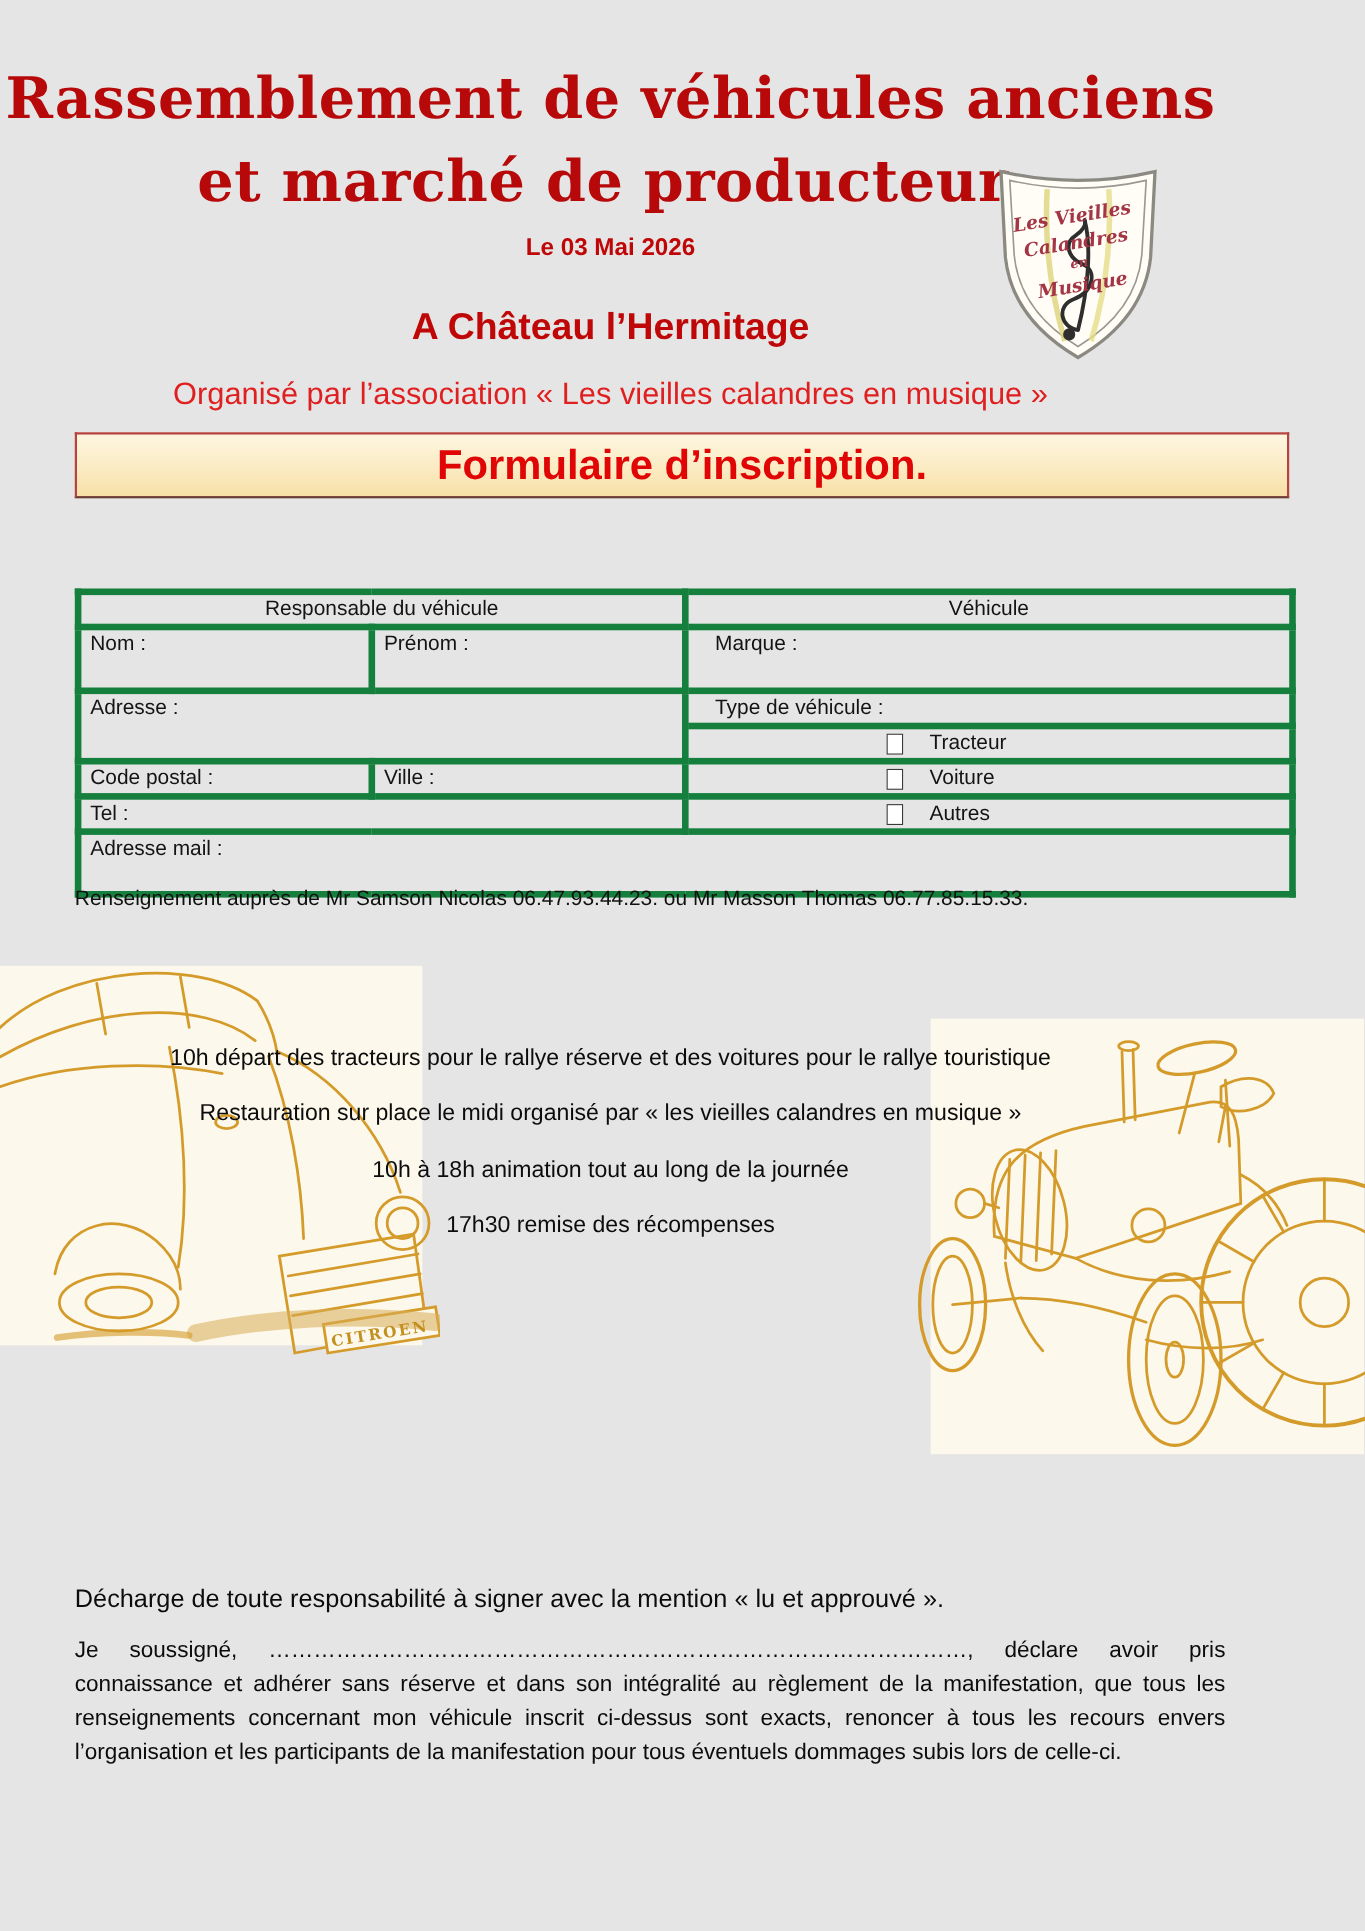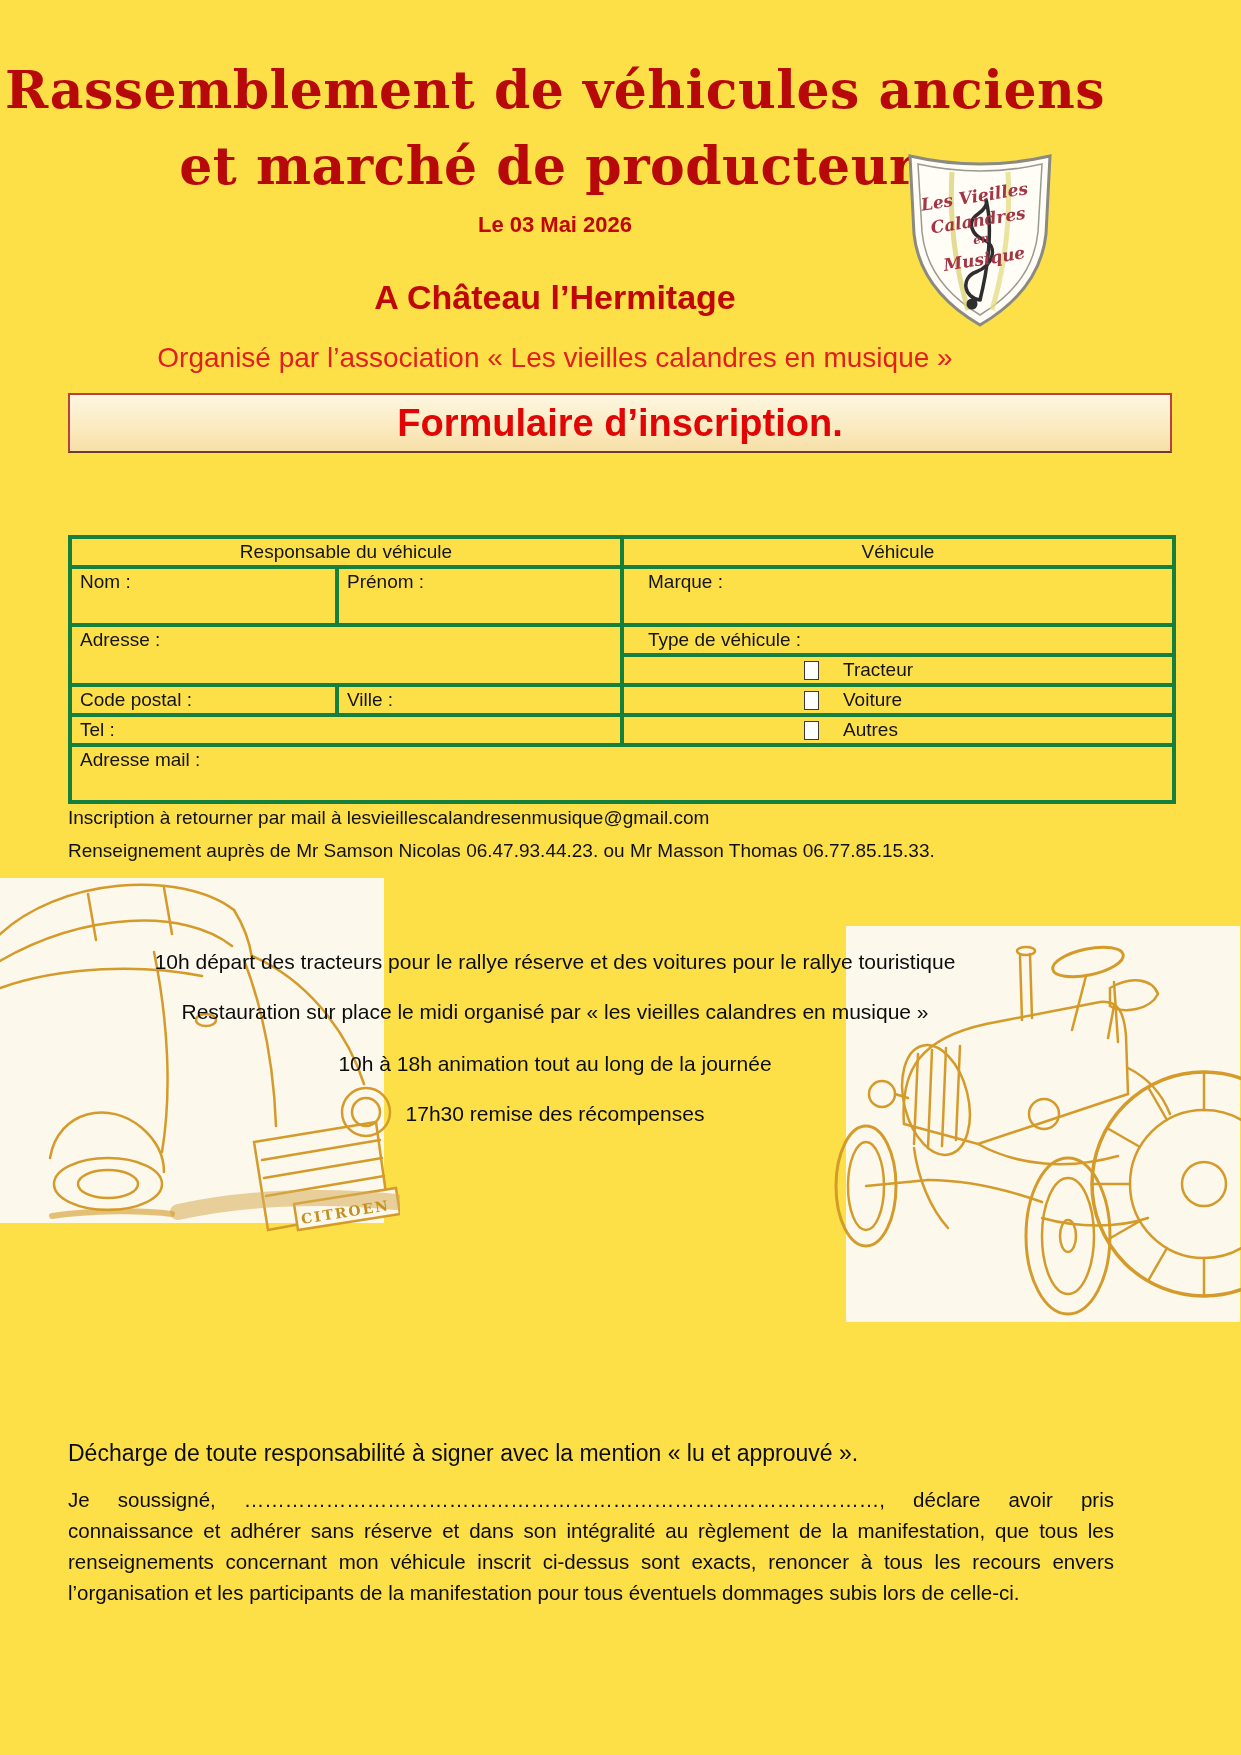--- a/index.html
+++ b/index.html
@@ -1,32 +1,32 @@
 <!DOCTYPE html>
 <html><head>
 <meta charset="utf-8">
 <style>
   html,body{margin:0;padding:0;background:#fff;}
-  .page{position:relative;width:1241px;height:1755px;background:#fde047;
+  .page{position:relative;width:1241px;height:1755px;background:#e5e5e5;
         font-family:"Liberation Sans",sans-serif;overflow:hidden;color:#111;}
   
   .cwrap{position:absolute;left:0;width:1110px;text-align:center;}
   .title-block{top:52px;font-family:"DejaVu Serif",serif;font-weight:bold;
                font-size:52px;line-height:76px;color:#b70909;letter-spacing:.5px;}
   .date-line{top:212px;font-size:22px;font-weight:bold;color:#c00707;}
   .place-line{top:278px;font-size:34px;font-weight:bold;color:#c00707;}
   .organizer-line{top:342px;font-size:28px;color:#e02020;}
   .banner{position:absolute;left:68px;top:393px;width:1100px;height:56px;
           background:linear-gradient(180deg,#fdf6e0 0%,#fbeac0 60%,#f7dfa6 100%);
           border:2px solid #b8433e;border-bottom-color:#6d3a30;
           text-align:center;line-height:56px;font-size:38px;font-weight:bold;color:#e00606;}
   
   .form-table{position:absolute;left:68px;top:535px;width:1104px;border-collapse:collapse;
               table-layout:fixed;font-size:19px;color:#141414;}
-  .form-table td{border:4px solid #15803d;padding:2px 8px;vertical-align:top;}
+  .form-table td{border:6px solid #15803d;padding:2px 8px;vertical-align:top;}
   .form-table{border:2.5px solid #b04a46;}
   .form-table .th{text-align:center;vertical-align:middle;padding:2px;}
   .checkcell{vertical-align:middle !important;}
   .checkline{display:flex;align-items:center;padding-left:172px;}
   .cb{display:inline-block;width:13px;height:17px;border:1.5px solid #3a3a3a;background:#fff;}
   .checkline .cb{margin-right:24px;}
   .indent{padding-left:24px !important;}
   
   .contact{position:absolute;left:68px;top:801px;font-size:19px;line-height:33px;color:#101010;}
   
@@ -131,21 +131,20 @@
         </span>
       </td>
     </tr>
     <tr style="height:57px">
       <td colspan="3">Adresse mail :</td>
     </tr>
   </tbody>
     </table>
 
   <div class="contact">
-    <div>Inscription à retourner par mail à lesvieillescalandresenmusique@gmail.com</div>
     <div>Renseignement auprès de Mr Samson Nicolas 06.47.93.44.23. ou Mr Masson Thomas 06.77.85.15.33.</div>
   </div>
 
   <svg class="sketch car-sketch" width="408" height="380" viewBox="0 0 408 380">
     <rect x="2" y="18" width="390" height="345" fill="#fcf8ec"></rect>
     <g stroke="#d49b2a" stroke-width="2.5" fill="none" stroke-linecap="round">
       <path d="M4,78 C66,16 190,10 242,50"></path>
       <path d="M6,102 C92,52 192,48 240,86"></path>
       <path d="M96,34 L104,80"></path>
         <path d="M172,28 L180,74"></path>

